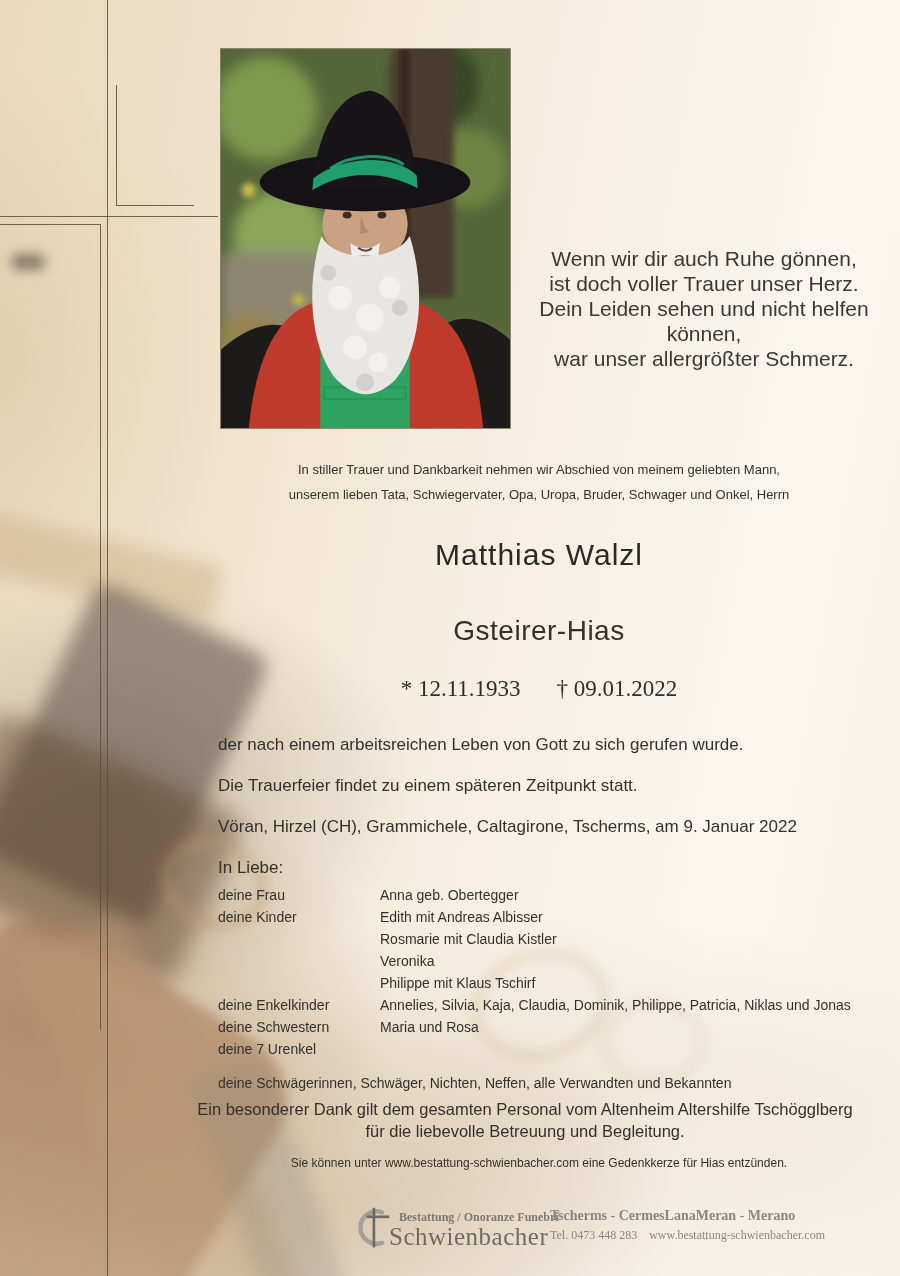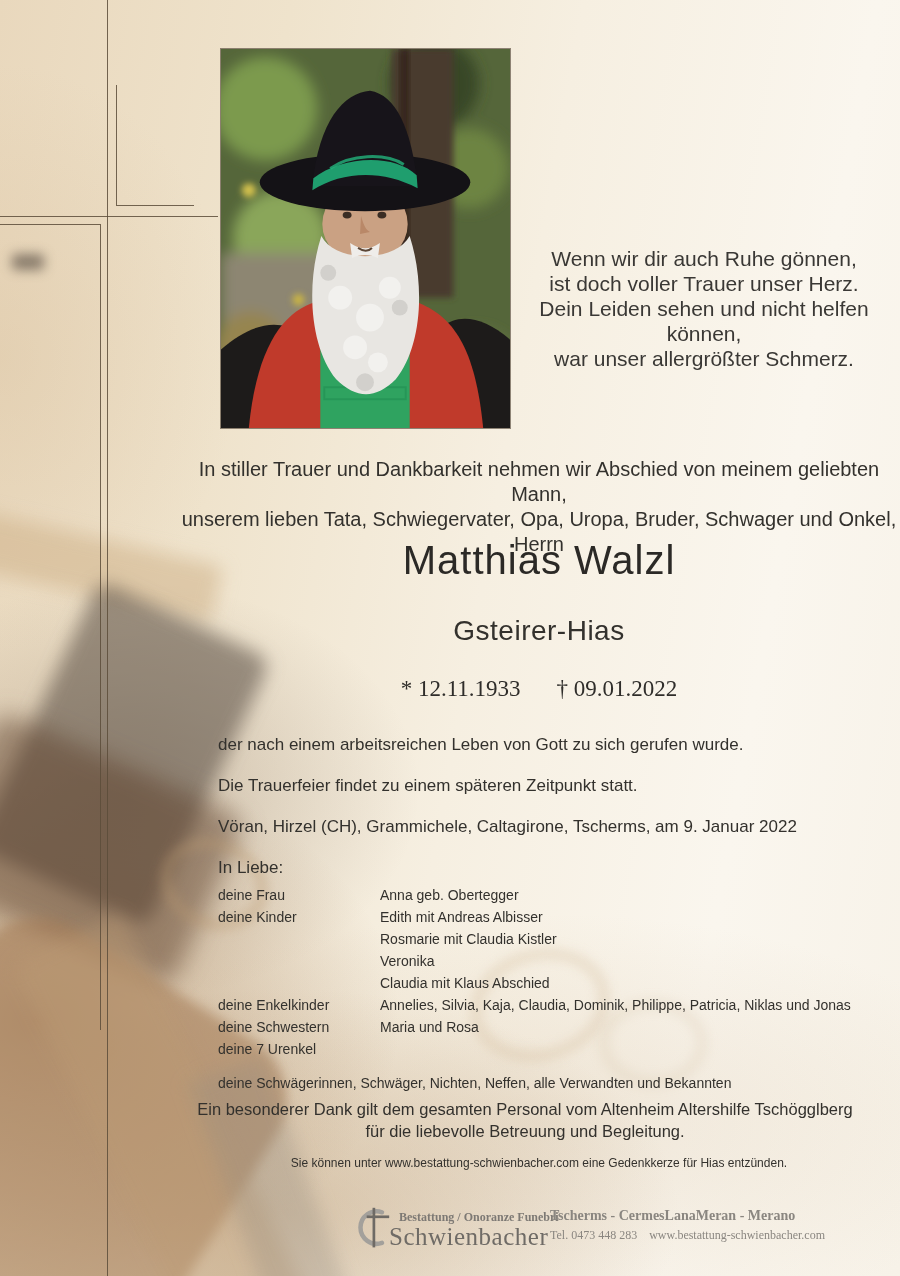--- a/index.html
+++ b/index.html
@@ -18,24 +18,24 @@
   .blur6{filter:blur(6px);} .blur9{filter:blur(9px);} .blur12{filter:blur(12px);}
   .content{position:relative;z-index:5;}
   .line{position:absolute;background:rgba(92,76,58,0.85);z-index:2;}
   .photo{position:absolute;left:220px;top:48px;width:291px;height:381px;z-index:4;
          border:1px solid rgba(86,74,60,.65);box-sizing:border-box;}
   .photo svg{display:block;width:100%;height:100%;}
   .poem{position:absolute;left:520px;top:246px;width:368px;text-align:center;
         font-size:21px;line-height:25px;color:#3a3835;}
   .poem span{display:block;}
   .intro{position:absolute;left:178px;top:457px;width:722px;text-align:center;
-         font-size:20px;line-height:25px;}
+         font-size:13px;line-height:25px;}
   .intro span{display:block;}
   .textcol{position:absolute;left:218px;width:642px;}
-  .name{top:538px;text-align:center;font-size:40px;font-weight:normal;
+  .name{top:538px;text-align:center;font-size:30px;font-weight:normal;
         letter-spacing:1px;color:#2b2926;margin:0;}
   .nick{top:615px;text-align:center;font-size:28px;letter-spacing:.5px;}
   .dates{top:676px;display:flex;justify-content:center;gap:36px;
          font-family:"Liberation Serif",serif;font-size:23px;color:#2f2d2a;}
   .para{left:218px;width:660px;font-size:17px;position:absolute;}
   .famtable{position:absolute;left:218px;top:884px;width:660px;font-size:14px;line-height:22px;}
   .famrow{display:flex;}
   .famrow .lab{width:162px;flex:0 0 162px;}
   .famrow .val{width:490px;}
   .fullline{margin-top:12px;}
@@ -174,21 +174,21 @@
       <div class="famrow">
         <span class="lab"></span>
         <span class="val">Rosmarie mit Claudia Kistler</span>
       </div>
       <div class="famrow">
         <span class="lab"></span>
         <span class="val">Veronika</span>
       </div>
       <div class="famrow">
         <span class="lab"></span>
-        <span class="val">Claudia mit Klaus Abschied</span>
+        <span class="val">Philippe mit Klaus Tschirf</span>
       </div>
       <div class="famrow">
         <span class="lab">deine Enkelkinder</span>
         <span class="val">Annelies, Silvia, Kaja, Claudia, Dominik, Philippe, Patricia, Niklas und Jonas</span>
       </div>
       <div class="famrow">
         <span class="lab">deine Schwestern</span>
         <span class="val">Maria und Rosa</span>
       </div>
       <div class="famrow">

